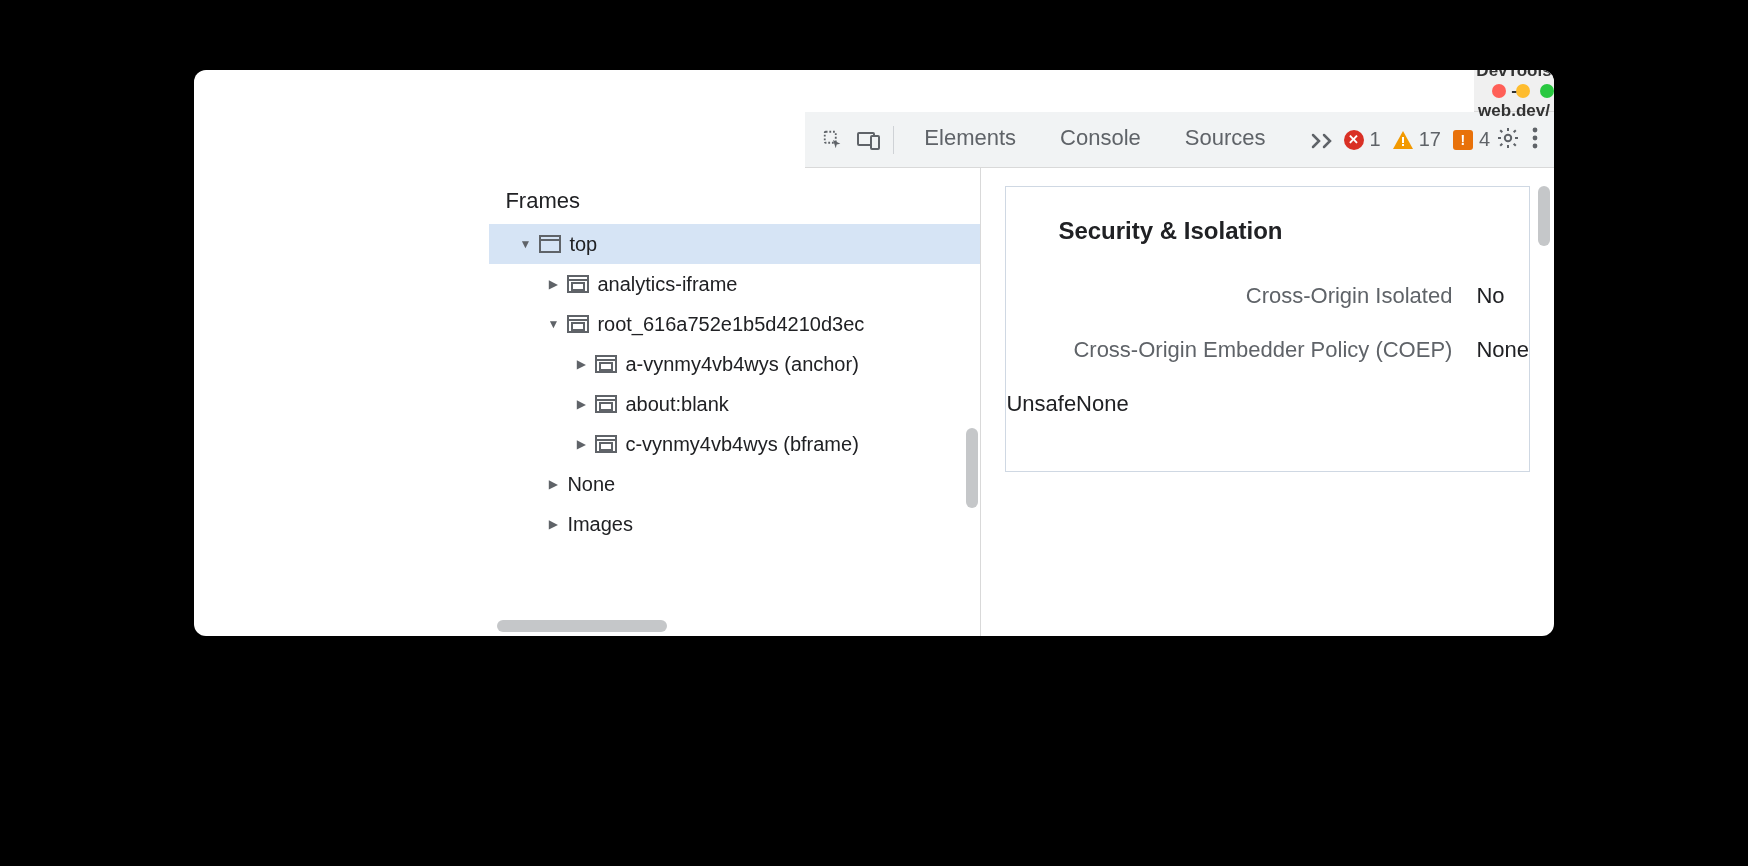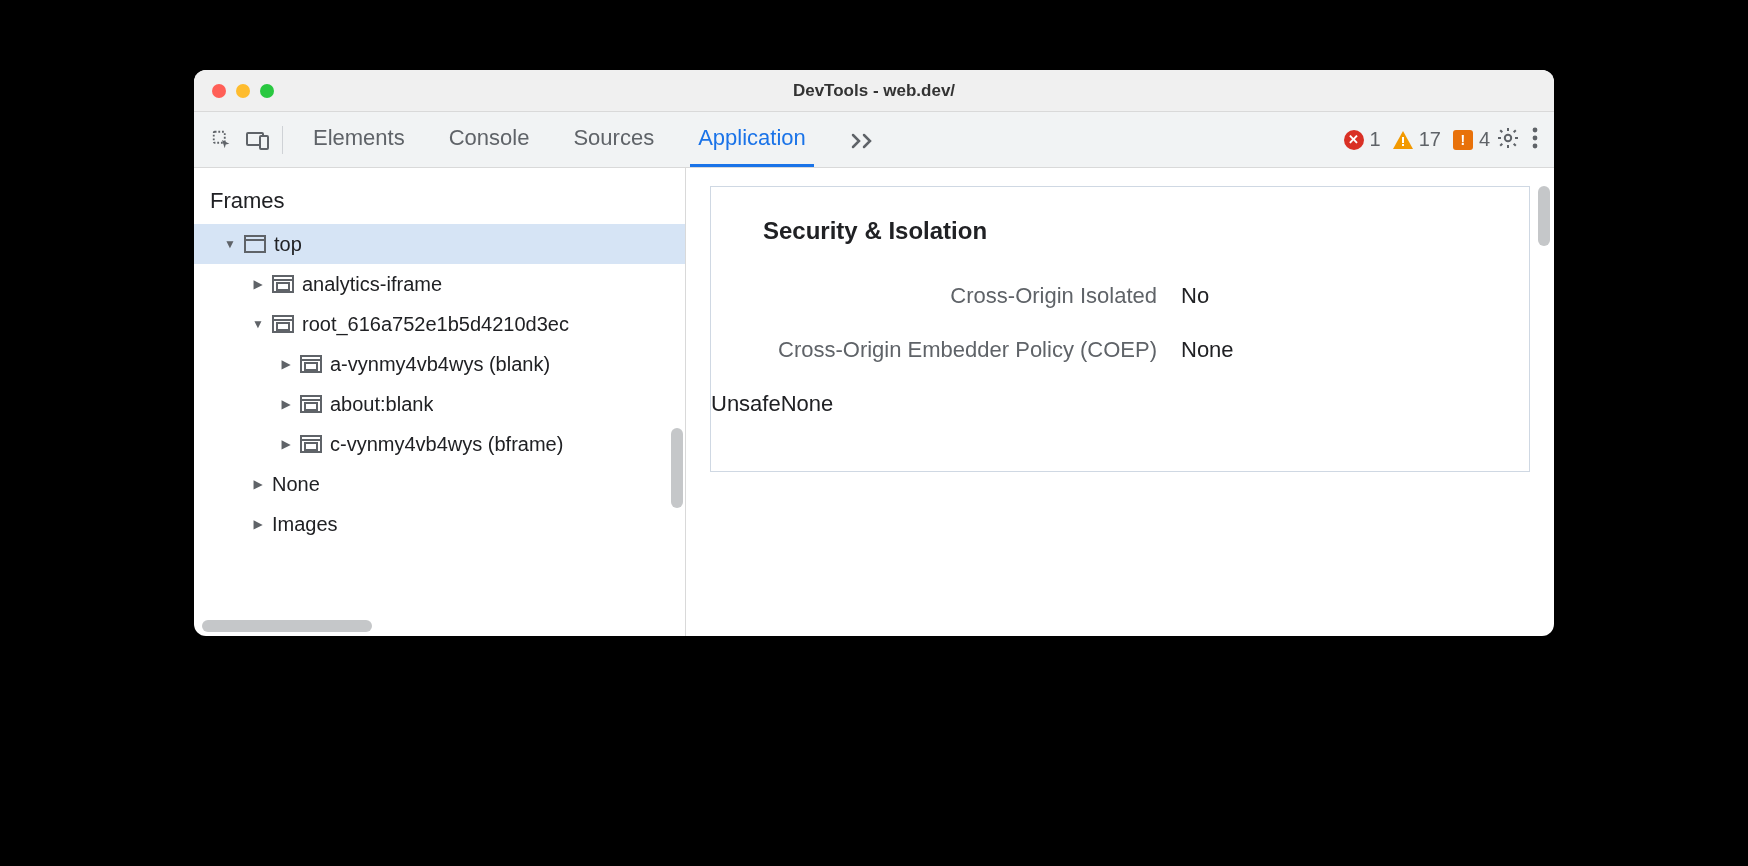--- a/index.html
+++ b/index.html
@@ -15,20 +15,21 @@
   }
   .window {
     width: 1360px;
     height: 566px;
     background: #fff;
     border-radius: 12px;
     box-shadow: 0 20px 60px rgba(0,0,0,0.5);
     overflow: hidden;
     display: flex;
     flex-direction: column;
+    align-items: flex-end;
   }
   .titlebar {
     height: 42px;
     background: #f0f0f0;
     border-bottom: 1px solid #d9d9d9;
     display: flex;
     align-items: center;
     position: relative;
   }
   .traffic-lights {
@@ -169,21 +170,20 @@
       <svg width="24" height="20" viewBox="0 0 24 20" fill="none" stroke="#5f6368" stroke-width="2">
         <rect x="1" y="3" width="16" height="12" rx="1"></rect>
         <rect x="14" y="6" width="8" height="13" rx="1" fill="#f1f3f4"></rect>
       </svg>
     </div>
     <div class="divider"></div>
     <div class="tabs">
       <div class="tab">Elements</div>
       <div class="tab">Console</div>
       <div class="tab">Sources</div>
-      <div class="tab active">Application</div>
       <div class="more-tabs">
         <svg width="26" height="18" viewBox="0 0 26 18" stroke="#5f6368" stroke-width="2.5" fill="none" stroke-linecap="round">
           <path d="M3 4 L9 10 L3 16"></path>
             <path d="M14 4 L20 10 L14 16"></path>
         </svg>
       </div>
     </div>
     <div class="spacer"></div>
     <div class="counts">
       <div class="count-group">
@@ -263,21 +263,21 @@
             <div class="tree-row">
               <span class="indent" style="width:74px"></span>
               <span class="arrow">▶</span>
               <span class="iframe-icon">
                 <svg width="22" height="18" viewBox="0 0 22 18" fill="none" stroke="#5f6368" stroke-width="2">
                   <rect x="1" y="1" width="20" height="16"></rect>
                   <line x1="1" y1="5" x2="21" y2="5"></line>
                   <rect x="5" y="8" width="12" height="7" fill="none"></rect>
                 </svg>
               </span>
-              <span class="tree-label">a-vynmy4vb4wys (blank)</span>
+              <span class="tree-label">a-vynmy4vb4wys (anchor)</span>
             </div>
             <div class="tree-row">
               <span class="indent" style="width:74px"></span>
               <span class="arrow">▶</span>
               <span class="iframe-icon">
                 <svg width="22" height="18" viewBox="0 0 22 18" fill="none" stroke="#5f6368" stroke-width="2">
                   <rect x="1" y="1" width="20" height="16"></rect>
                   <line x1="1" y1="5" x2="21" y2="5"></line>
                   <rect x="5" y="8" width="12" height="7" fill="none"></rect>
                 </svg>

